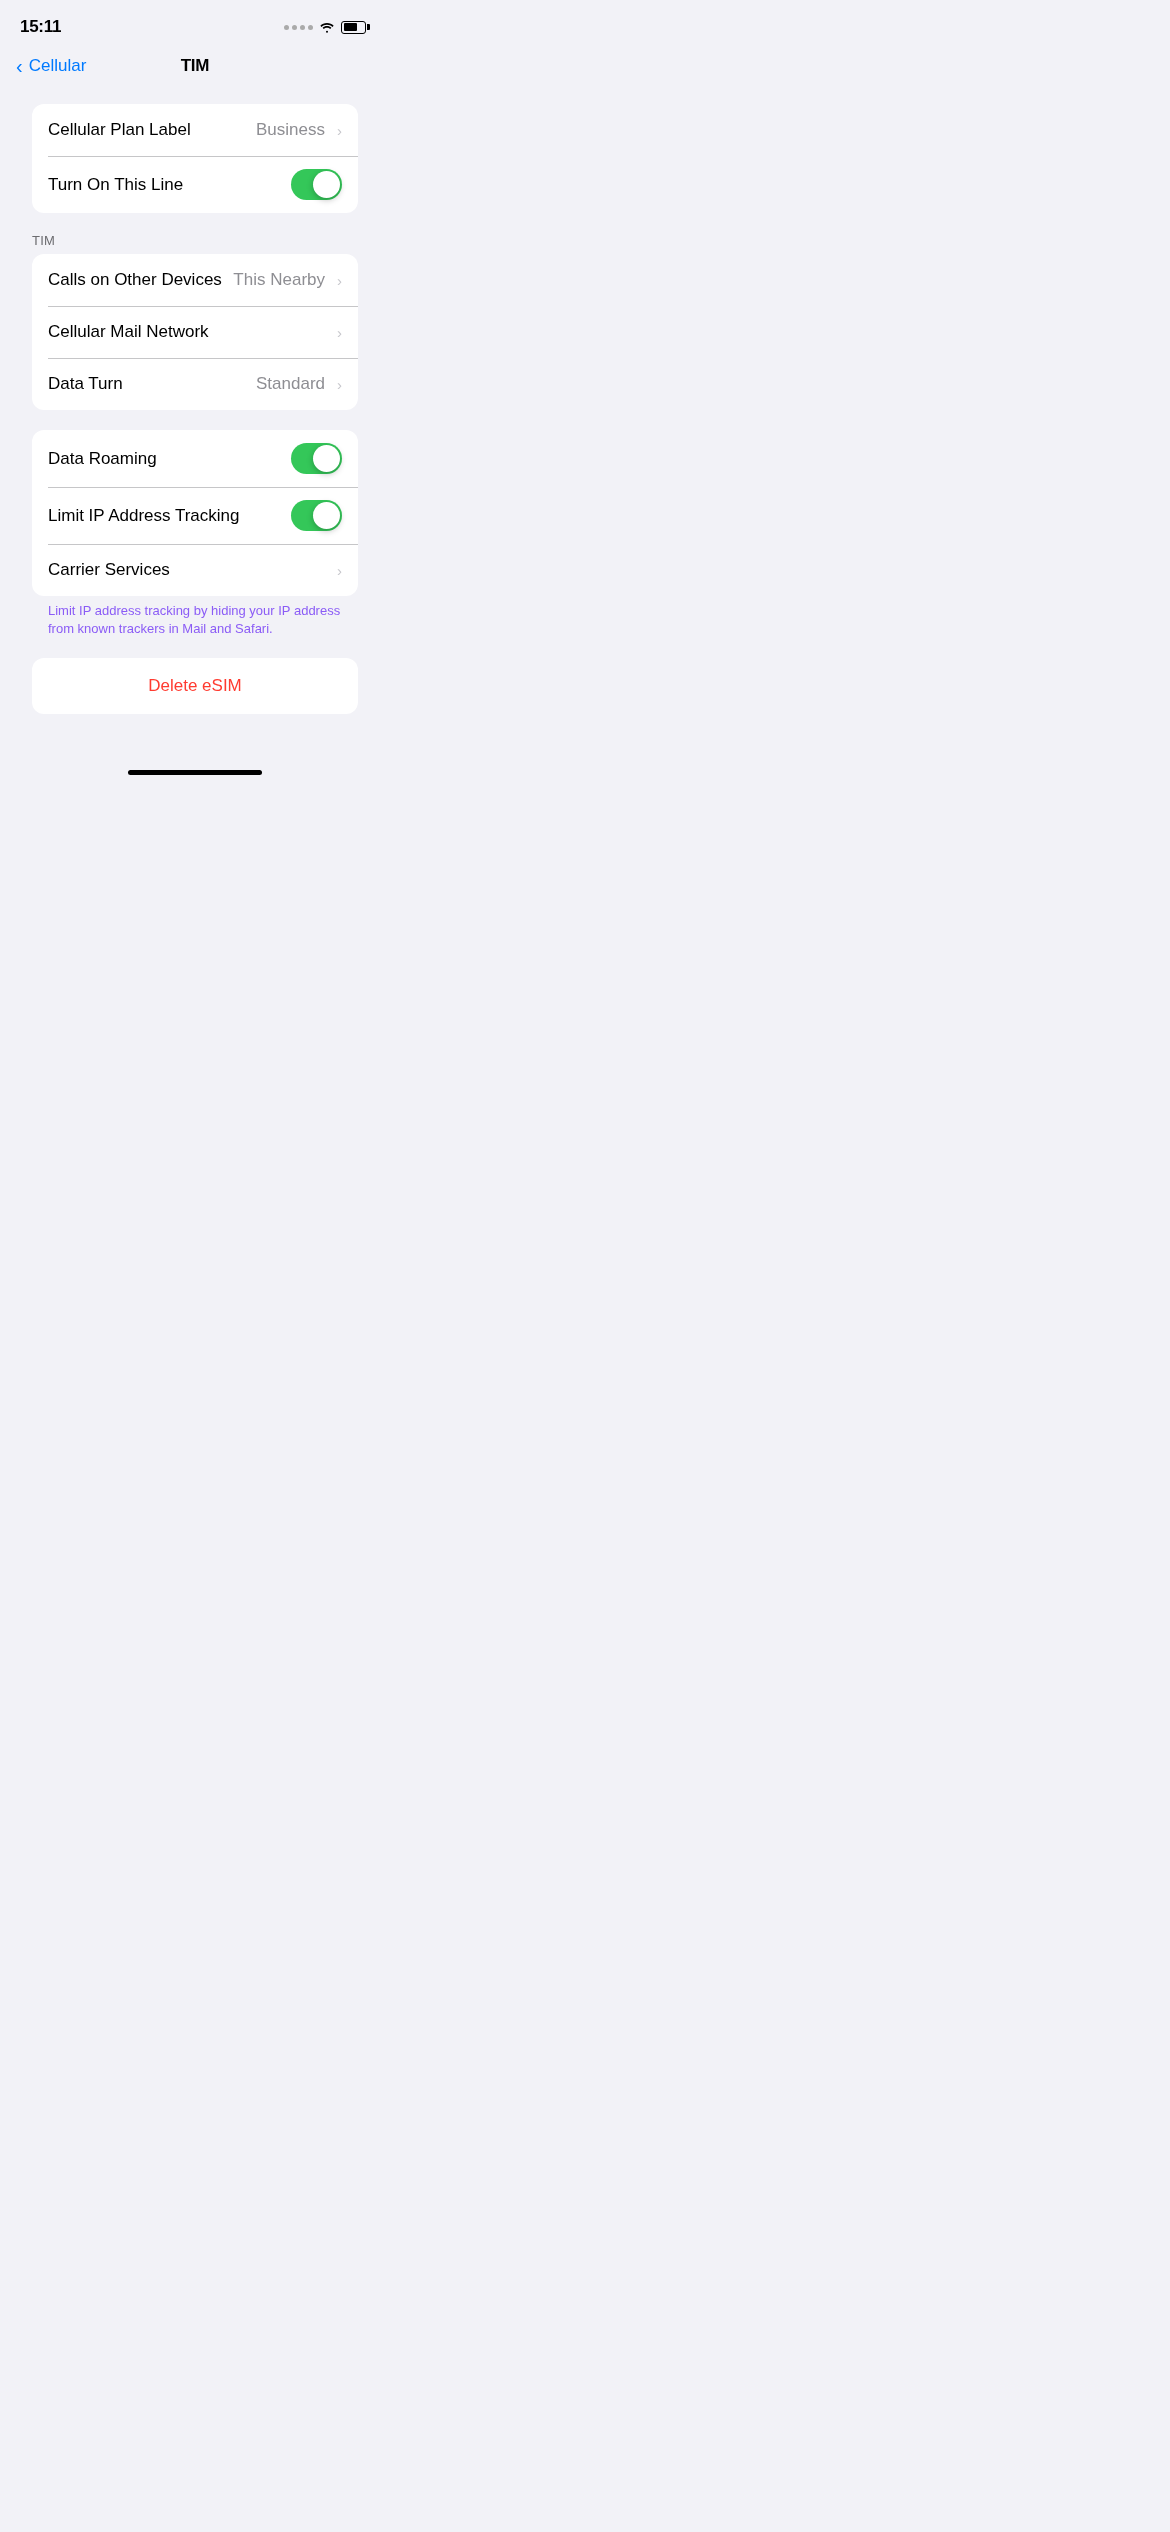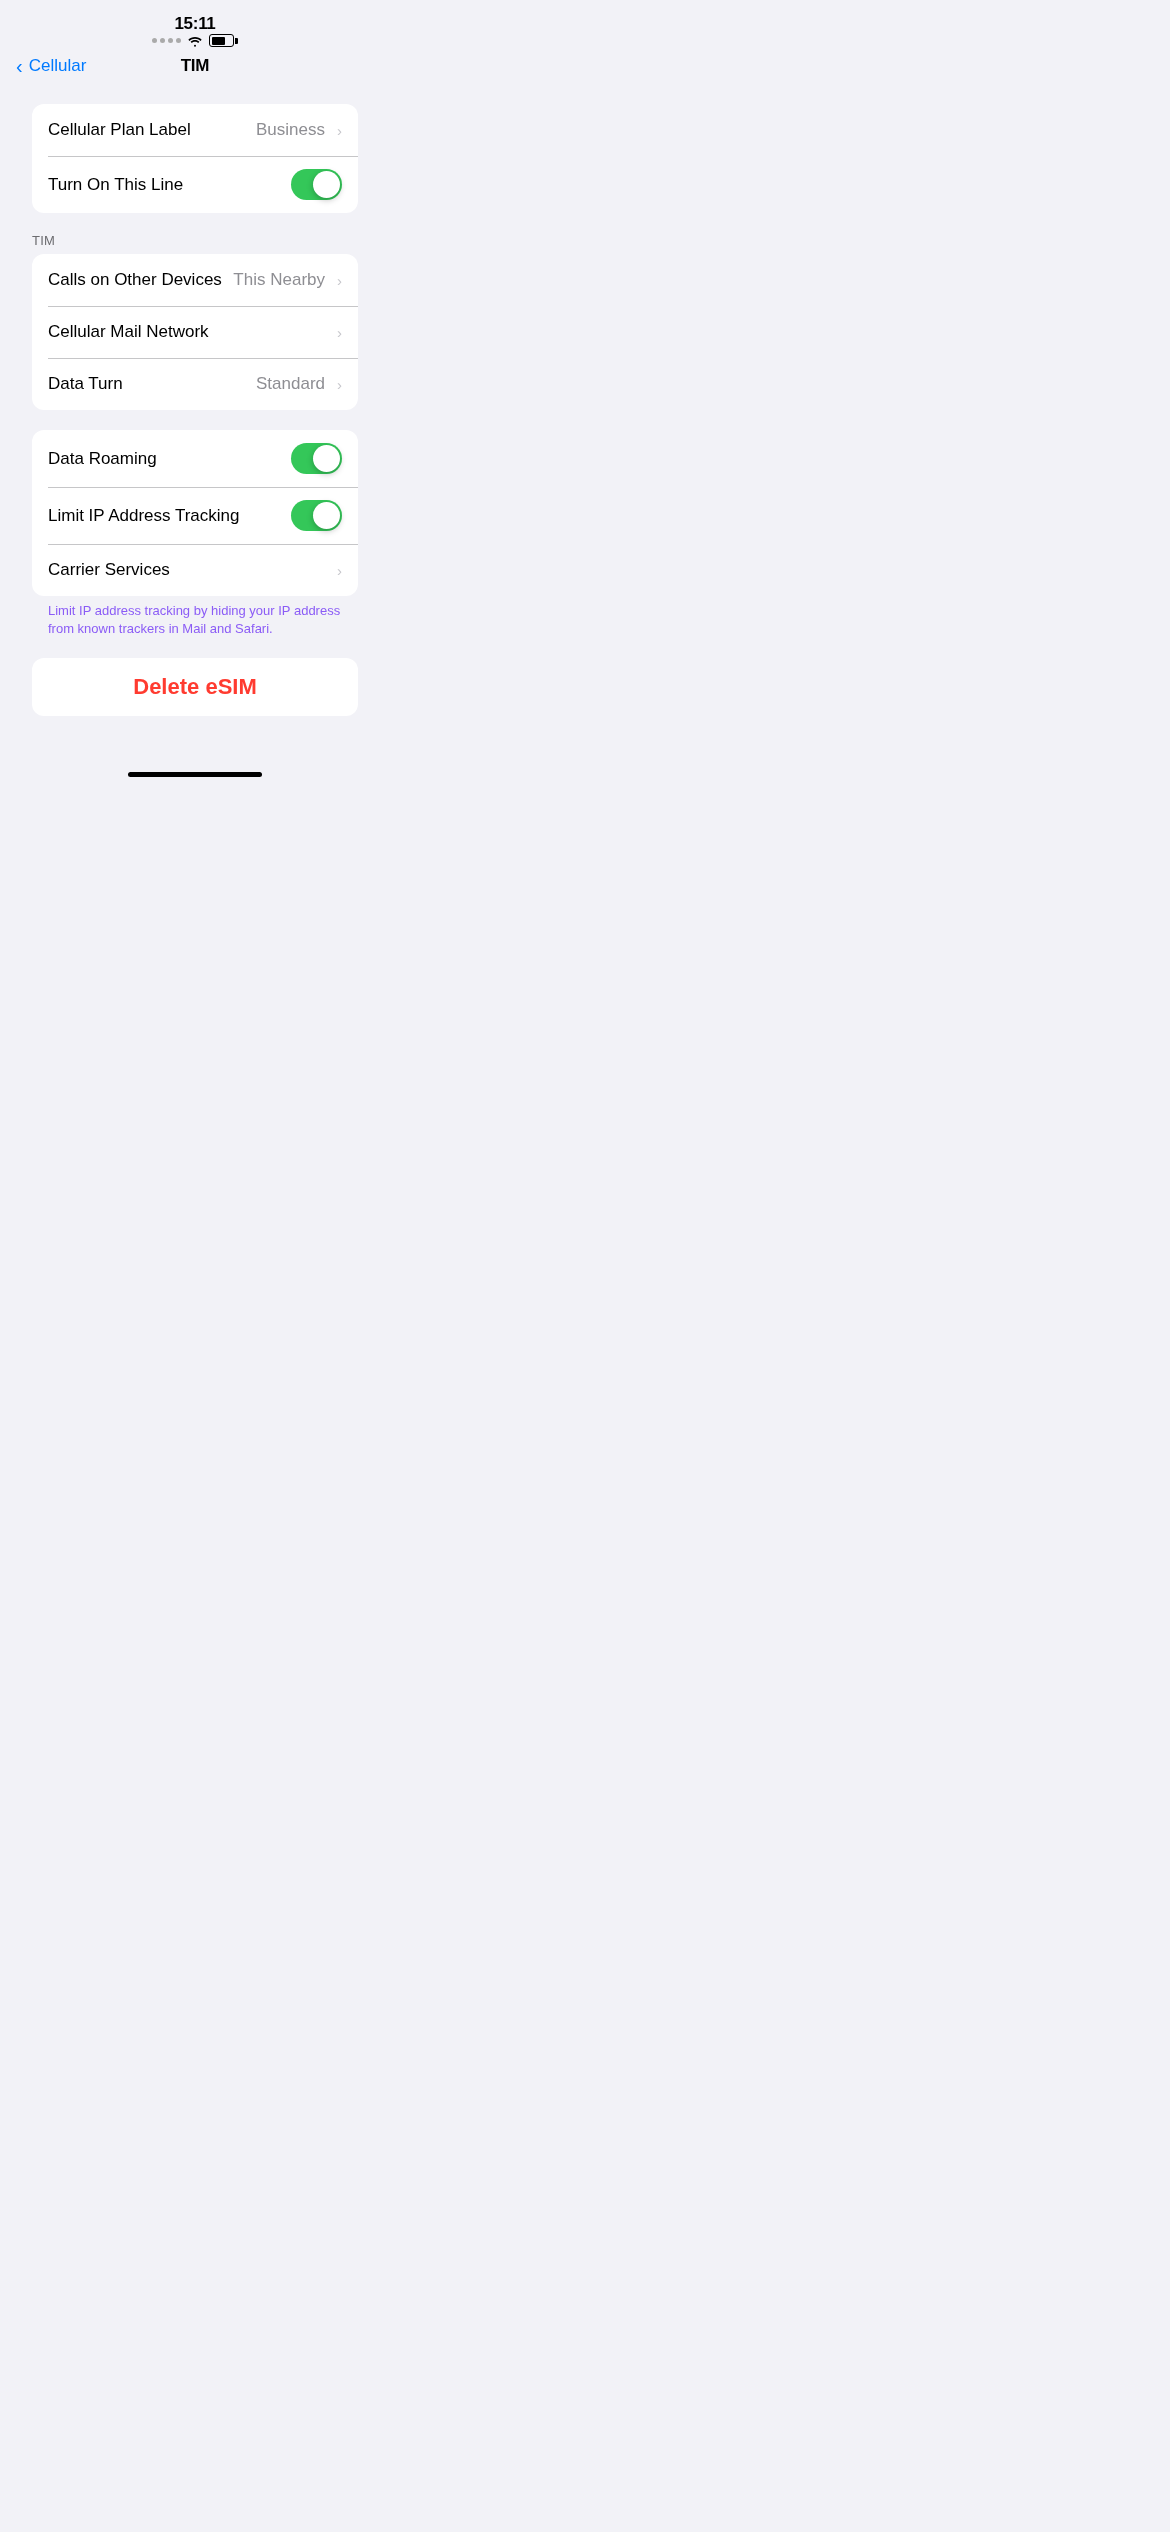--- a/index.html
+++ b/index.html
@@ -13,21 +13,20 @@
       overflow-x: hidden;
     }
 
     
     .status-bar {
       display: flex;
       justify-content: space-between;
       align-items: center;
       padding: 14px 20px 8px 20px;
       height: 48px;
-      flex-direction: column;
     }
 
     .status-time {
       font-size: 17px;
       font-weight: 600;
       color: #000;
       letter-spacing: -0.3px;
     }
 
     .status-icons {
@@ -231,23 +230,23 @@
 
     .delete-row {
       display: flex;
       align-items: center;
       justify-content: center;
       padding: 16px;
       min-height: 56px;
     }
 
     .delete-label {
-      font-size: 22px;
+      font-size: 17px;
       color: #ff3b30;
-      font-weight: 700;
+      font-weight: 400;
     }
 
     
     .home-indicator {
       display: flex;
       justify-content: center;
       padding: 20px 0 10px 0;
     }
 
     .home-bar {

